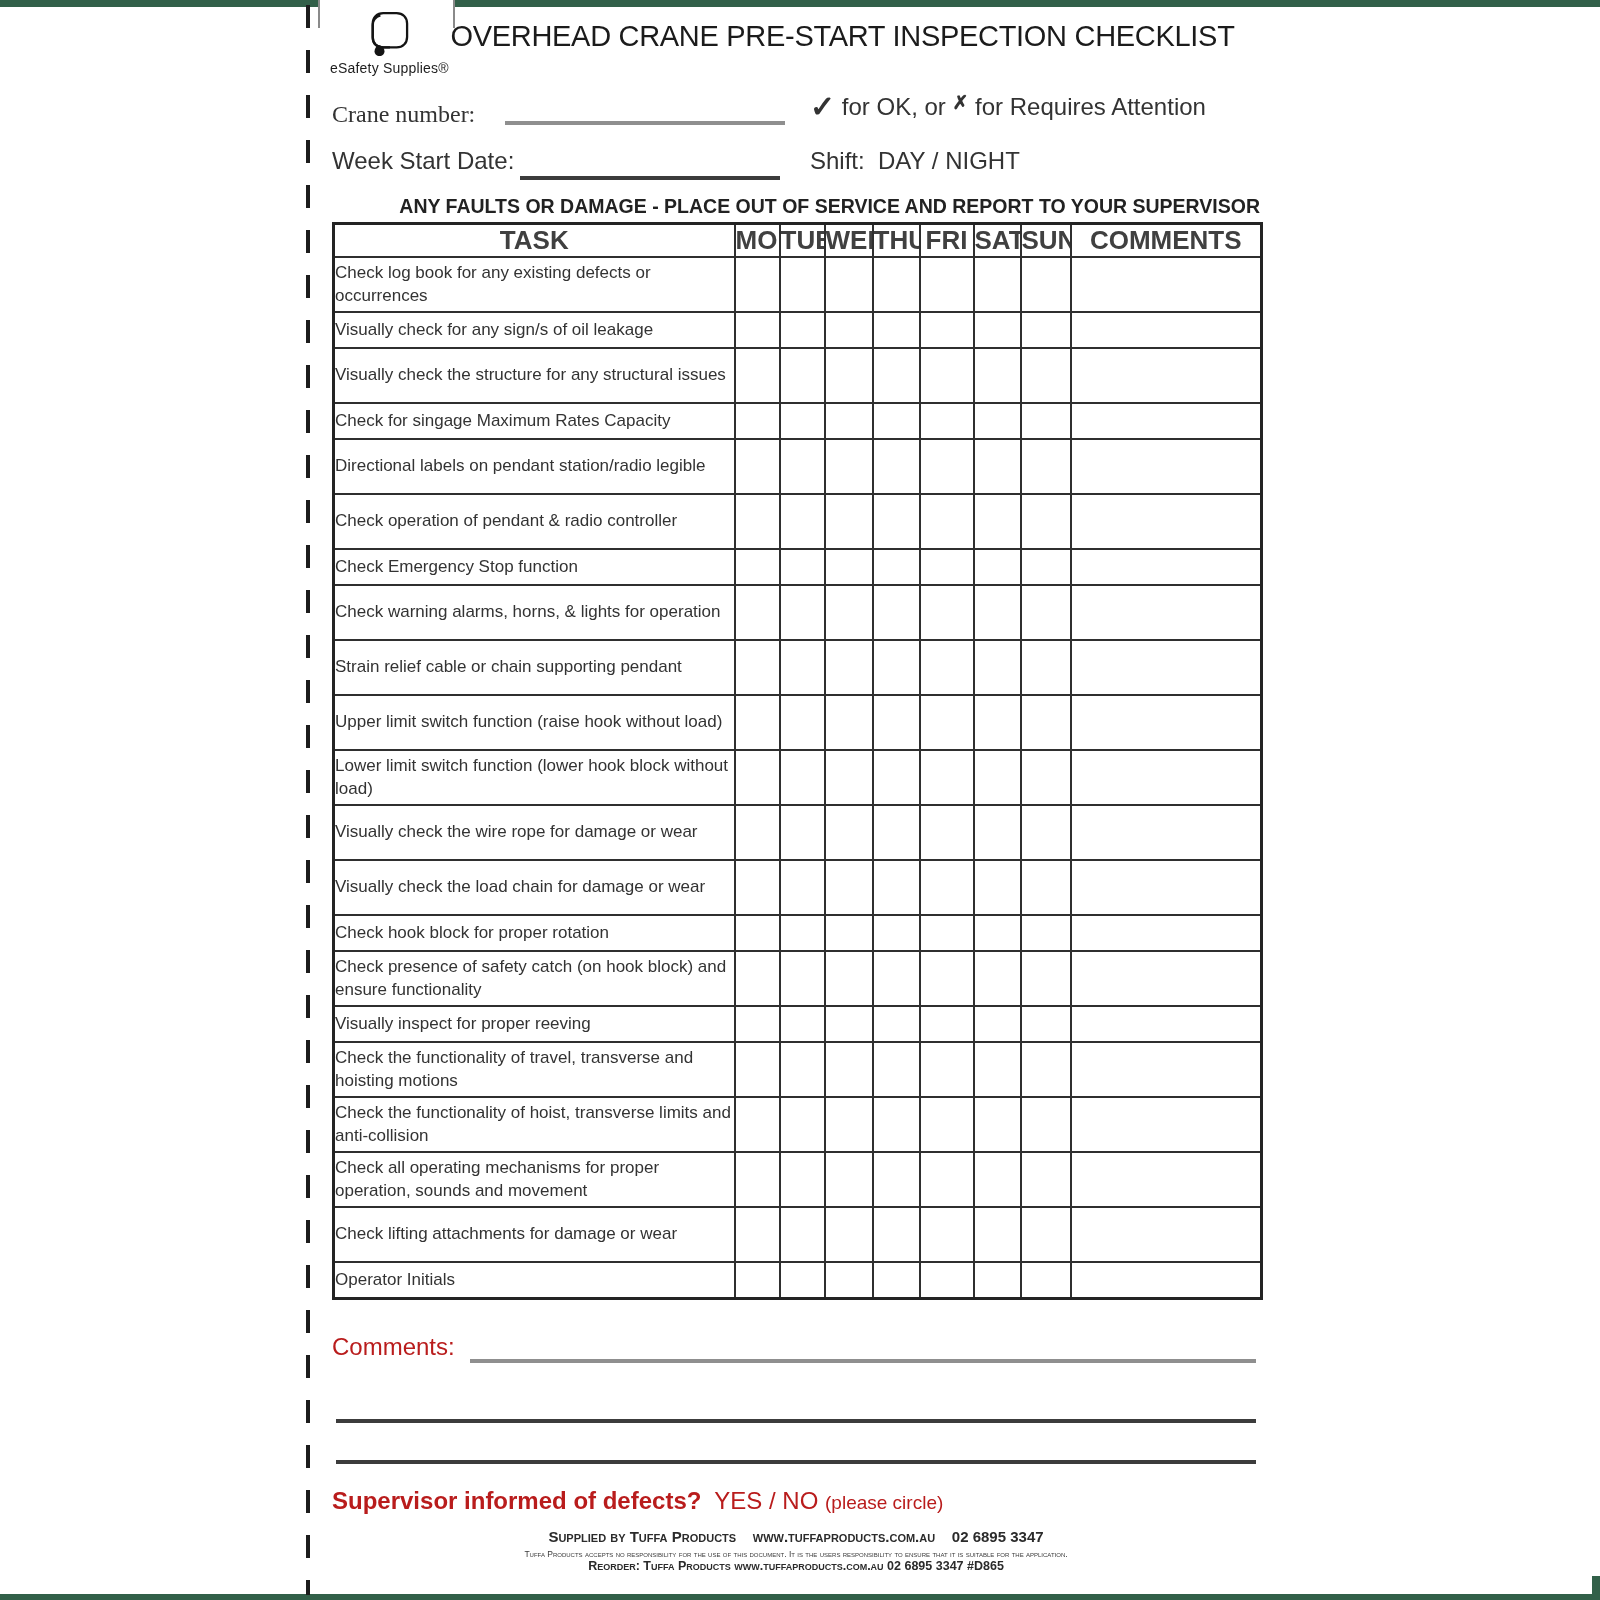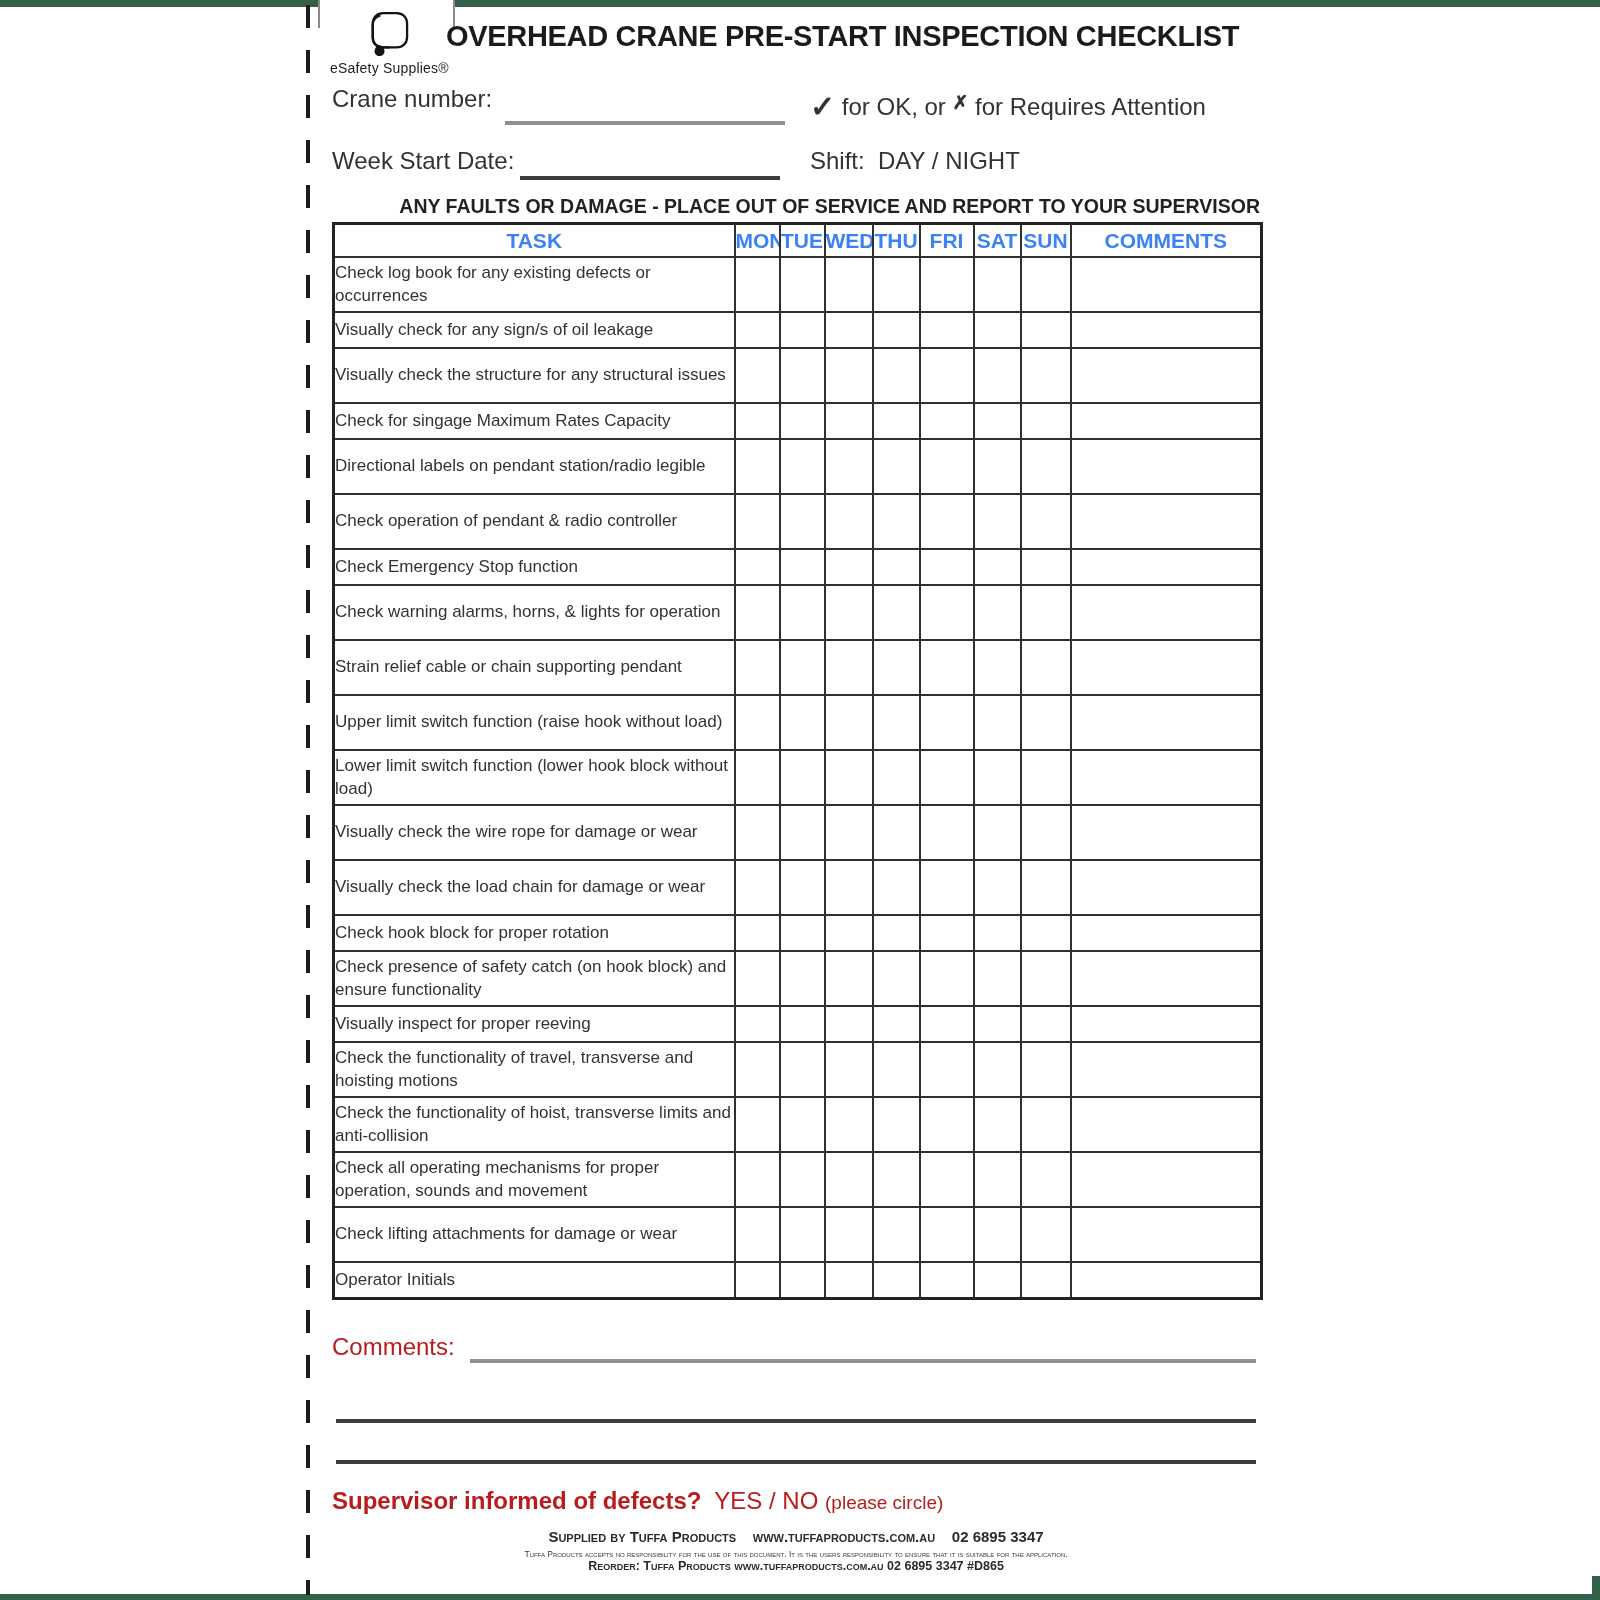--- a/index.html
+++ b/index.html
@@ -17,39 +17,39 @@
 
   
   .perforation{position:absolute;left:306px;top:5px;width:4px;height:1590px;
     background:repeating-linear-gradient(to bottom,#1c1c1c 0 23px,transparent 23px 45px);}
 
   .logo-wrap{position:absolute;left:330px;top:10px;width:115px;text-align:center;}
   .logo-icon{display:block;margin:0 auto;}
   .logo-text{font-size:14px;color:#1d1d1d;letter-spacing:.2px;white-space:nowrap;}
 
   .doc-title{position:absolute;left:440px;top:20px;width:805px;text-align:center;
-             font-size:29px;font-weight:bold;color:#1b1b1b;letter-spacing:-.3px;}
+             font-size:29px;font-weight:normal;color:#1b1b1b;letter-spacing:-.3px;}
 
   .lbl{position:absolute;font-size:24px;color:#333;}
   .line{position:absolute;background:#8f8f8f;}
   .line.dark{background:#3c3c3c;}
 
   .legend{position:absolute;left:810px;top:91px;font-size:24px;color:#333;white-space:pre;}
   .legend .tick{font-size:30px;font-weight:bold;line-height:1;vertical-align:-2px;}
   .legend .cross{font-size:19px;font-weight:bold;vertical-align:6px;}
 
   .shift{position:absolute;left:810px;top:147px;font-size:24px;color:#333;white-space:pre;}
 
   .warning{position:absolute;left:332px;top:195px;width:928px;text-align:right;
            font-size:19.5px;font-weight:bold;color:#222;}
 
   table.checklist{position:absolute;left:332px;top:222px;width:928px;border-collapse:collapse;
                   table-layout:fixed;border:3px solid #232323;}
   table.checklist th,table.checklist td{border:2px solid #2f2f2f;padding:0;}
-  table.checklist th{font-size:21px;font-weight:bold;color:#3b82f6;height:31px;text-align:center;
+  table.checklist th{font-size:26px;font-weight:bold;color:#404040;height:31px;text-align:center;
                      overflow:hidden;white-space:nowrap;}
   td.task-cell{font-size:17px;color:#333;padding:2px 4px 2px 7px;line-height:1.32;
                vertical-align:middle;}
   tr.r1 td{height:34px;} tr.r2 td{height:53px;}
 
   .comments-lbl{position:absolute;left:332px;top:1333px;font-size:24px;color:#b91c1c;}
   .sup-row{position:absolute;left:332px;top:1487px;font-size:24px;color:#b91c1c;white-space:pre;}
   .sup-row .q{font-weight:bold;}
   .sup-row .note{font-size:19px;}
 
@@ -73,21 +73,21 @@
     <svg class="logo-icon" width="42" height="50" viewBox="0 0 44 52">
       <path d="M17 3h14c6.5 0 11 4.5 11 11v14c0 6.5-4.5 11-11 11H17c-6.5 0-11-4.5-11-11V14c0-6.5 4.5-11 11-11z" fill="#fff" stroke="#141414" stroke-width="2.4"></path>
       <path d="M14 5.5C9 7 6 10.5 6 15.5V29c0 6.5 4.5 10 11 10h7" fill="none" stroke="#141414" stroke-width="2.4"></path>
       <path d="M12.5 36.5c3.6 1.2 5.8 3.4 5.8 6.4 0 3-2.2 5.1-5.2 5.1s-5.2-2.1-5.2-5.1c0-2.9 1.8-5.1 4.6-6.4z" fill="#141414"></path>
     </svg>
     <div class="logo-text">eSafety Supplies®</div>
   </div>
 
   <div class="doc-title">OVERHEAD CRANE PRE-START INSPECTION CHECKLIST</div>
 
-  <div class="lbl" style="left:332px;top:85px;">Crane number:</div>
+  <div class="lbl" style="left:332px;top:101px;font-family:Liberation Serif, serif;">Crane number:</div>
   <div class="line" style="left:505px;top:121px;width:280px;height:4px;"></div>
 
   <div class="legend"><span class="tick">✓</span><span> for OK, or </span><span class="cross">✗</span><span> for Requires Attention</span></div>
 
   <div class="lbl" style="left:332px;top:147px;">Week Start Date:</div>
   <div class="line dark" style="left:520px;top:176px;width:260px;height:3.5px;"></div>
   <div class="shift">Shift:  DAY / NIGHT</div>
 
   <div class="warning">ANY FAULTS OR DAMAGE - PLACE OUT OF SERVICE AND REPORT TO YOUR SUPERVISOR</div>
 

